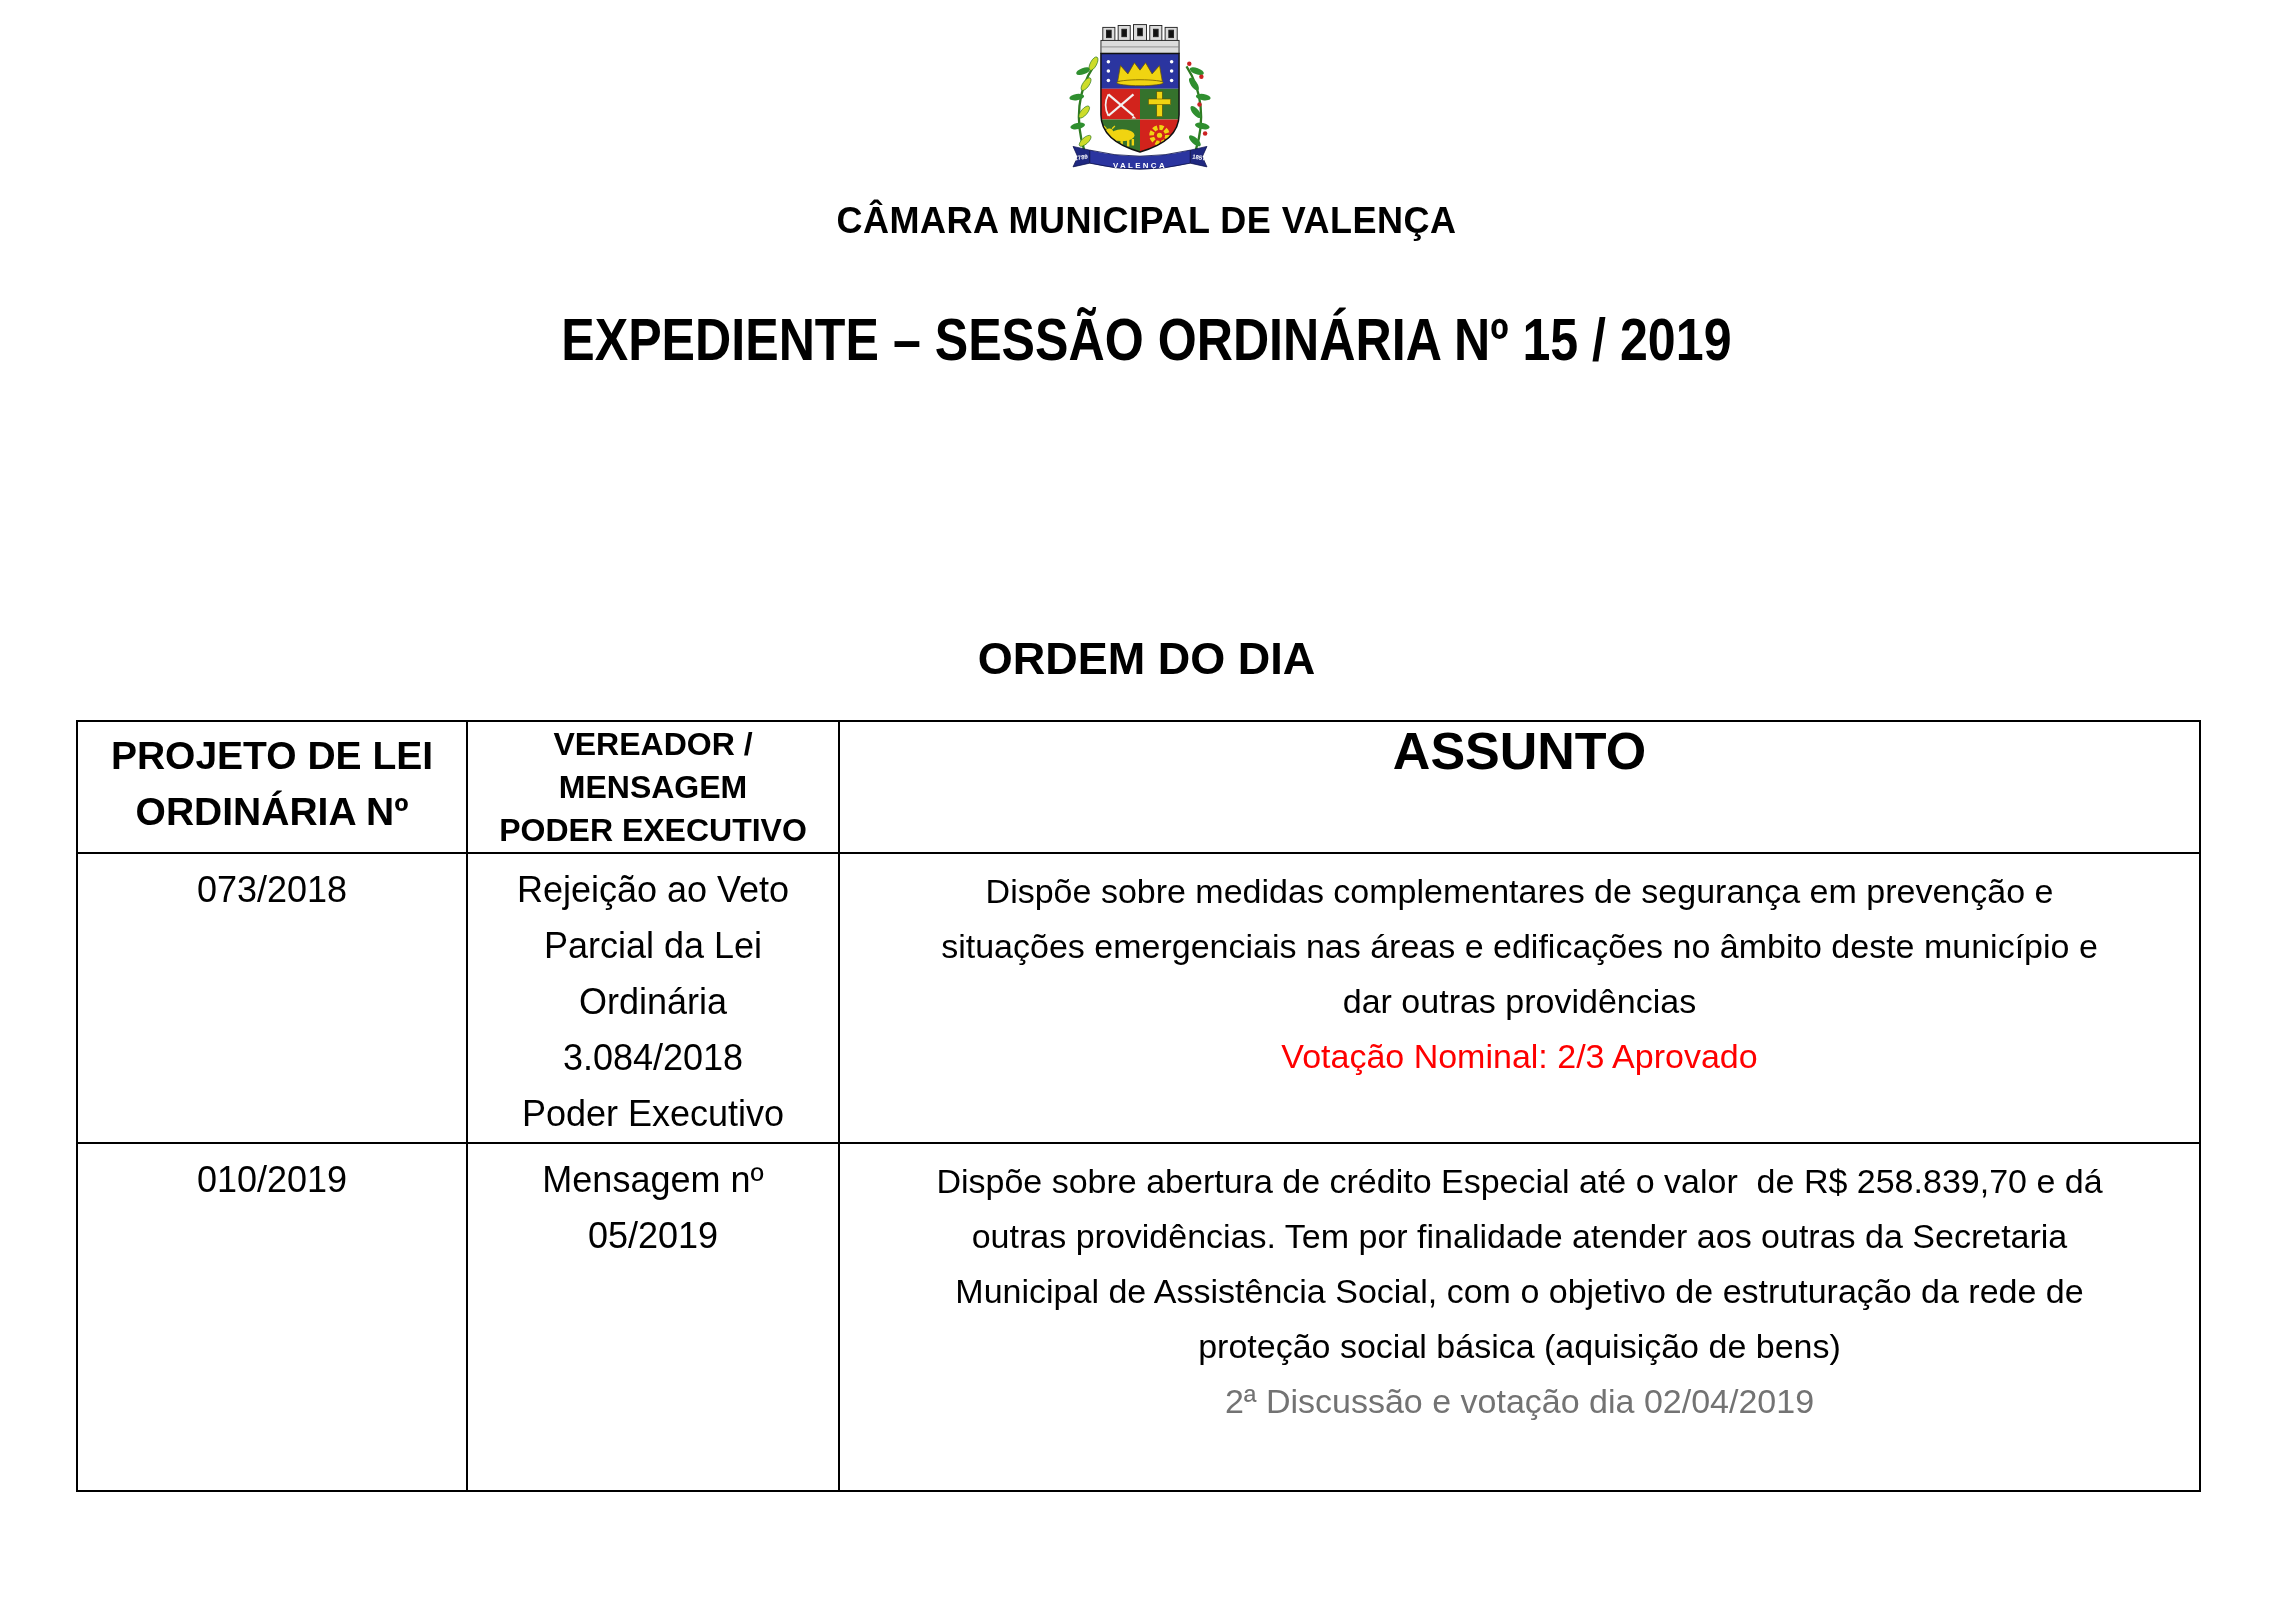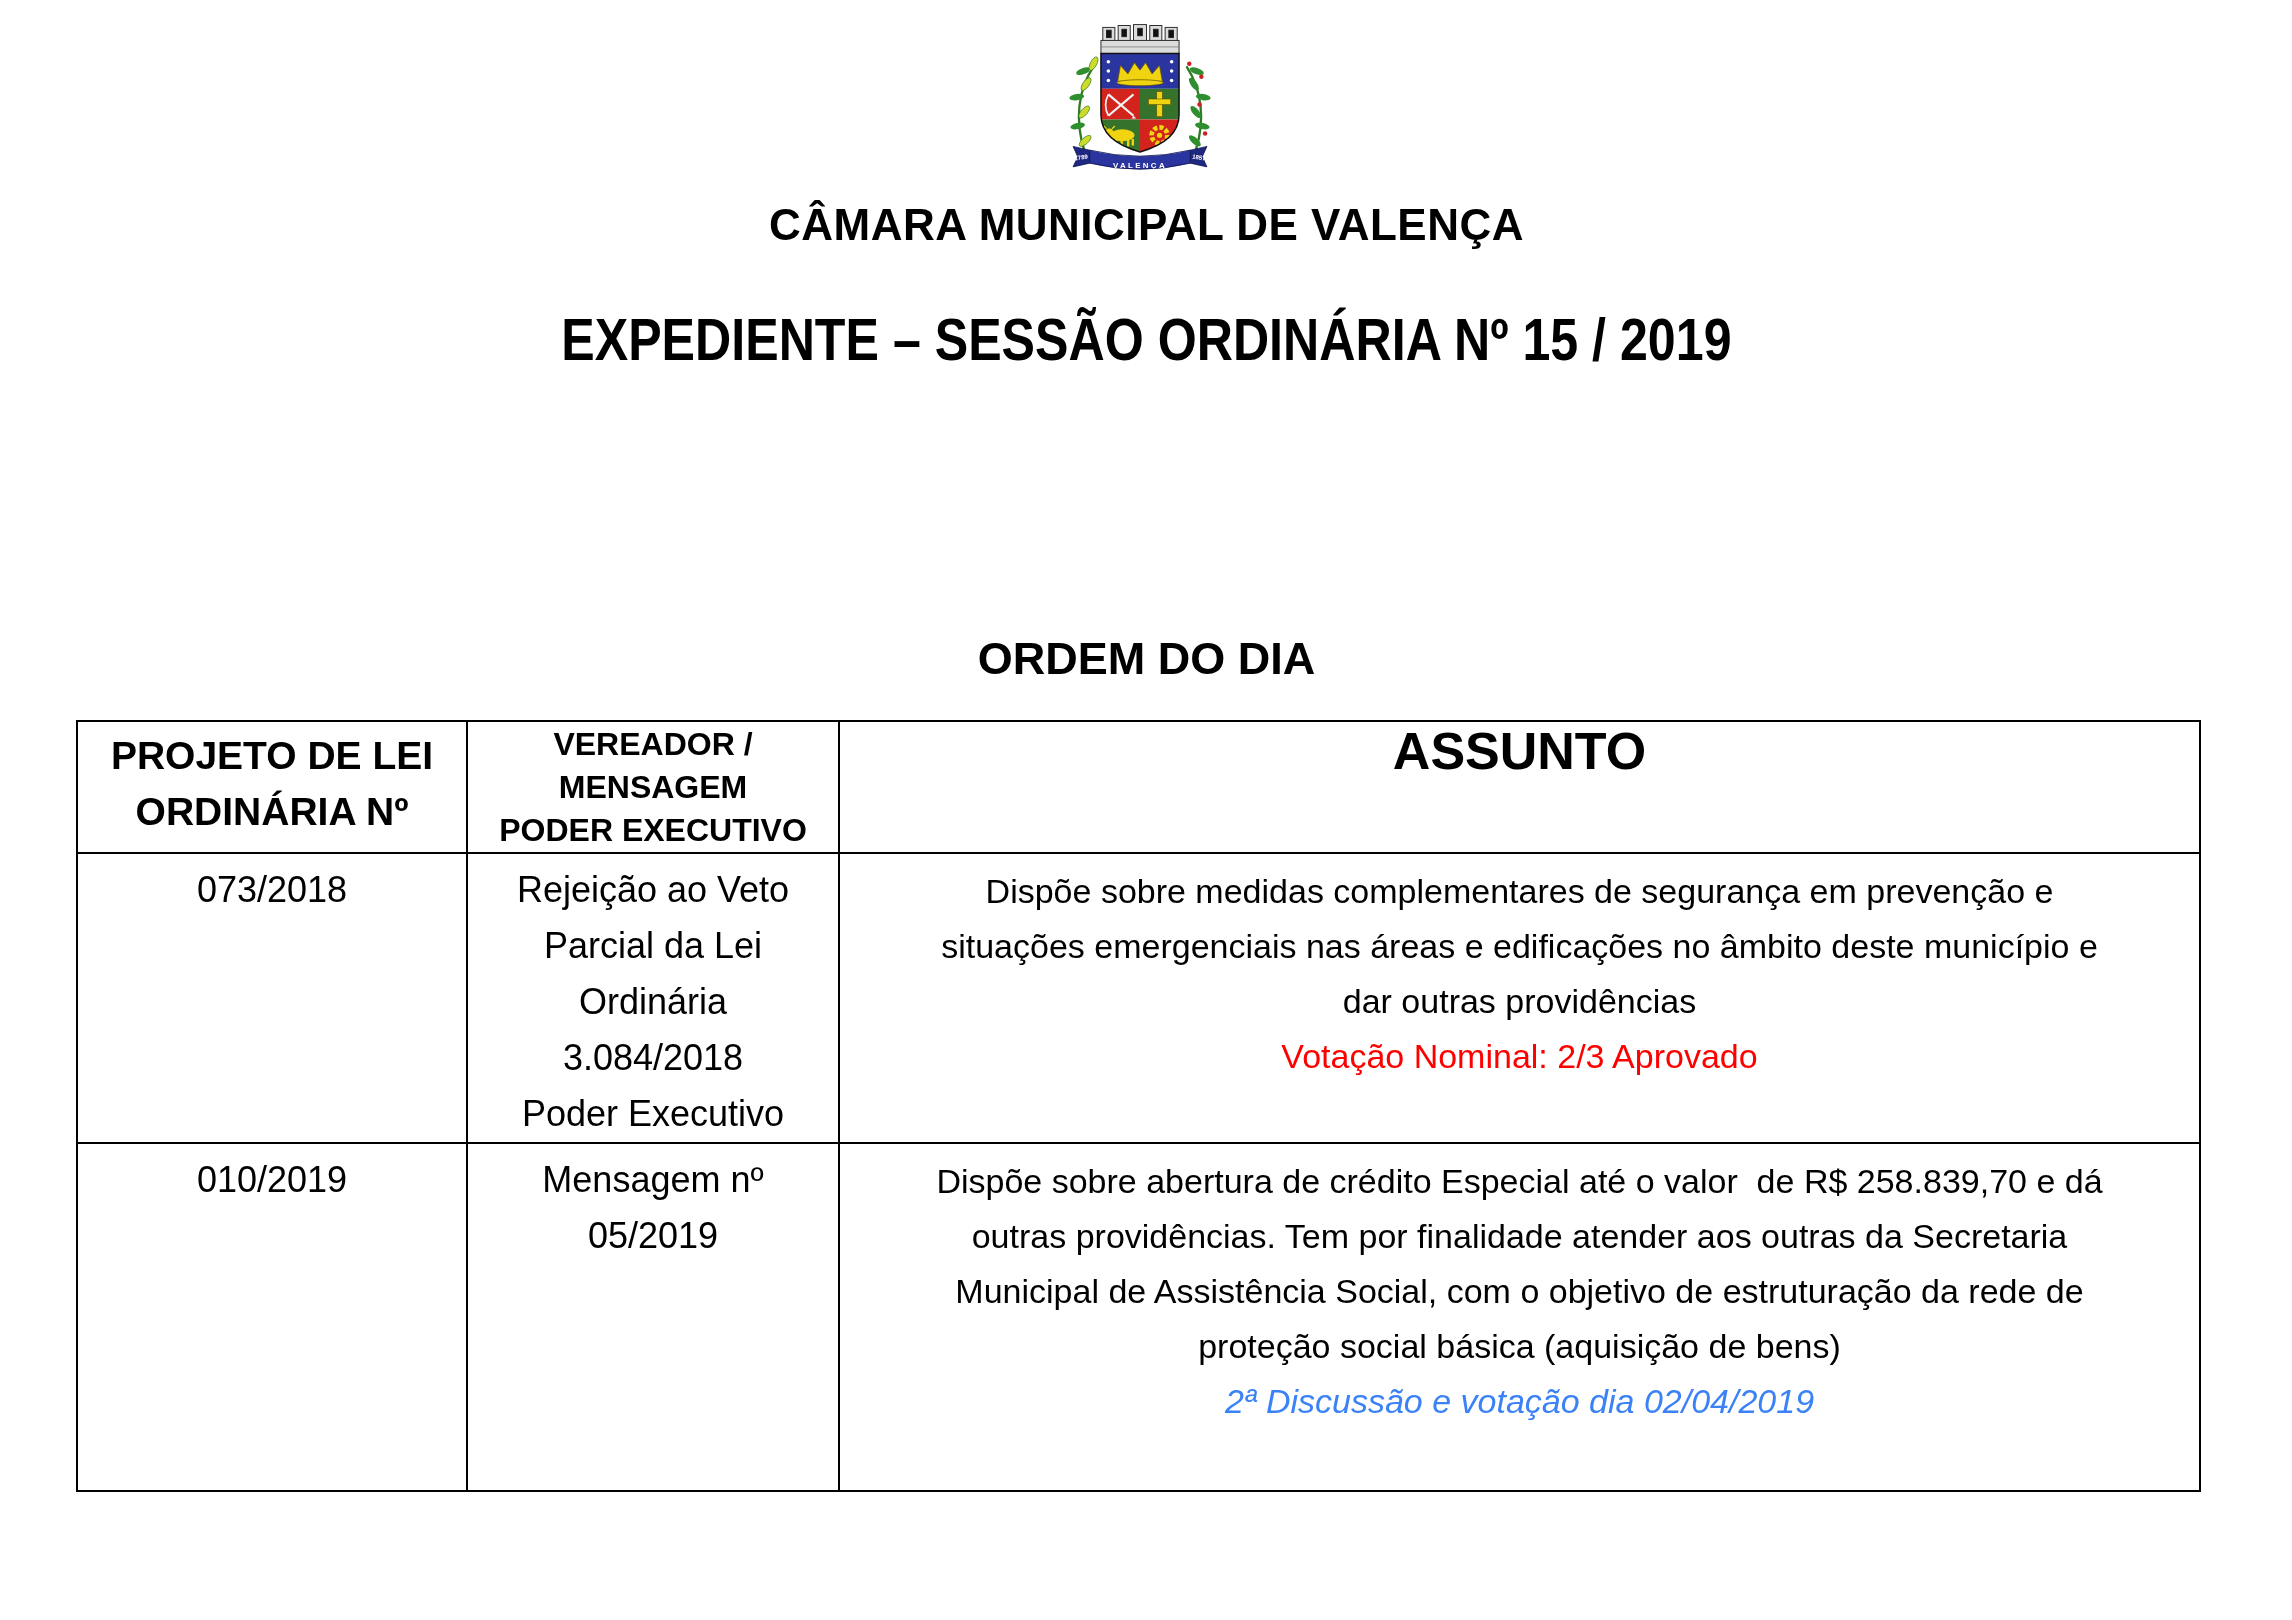--- a/index.html
+++ b/index.html
@@ -1,21 +1,21 @@
 <!DOCTYPE html>
 <html lang="pt"><head>
 <meta charset="utf-8">
 <style>
   html,body{margin:0;padding:0;background:#ffffff;}
   .page{
     position:relative;width:2293px;height:1620px;background:#ffffff;
     font-family:"Liberation Sans", sans-serif;color:#000;overflow:hidden;
   }
   .centered{position:absolute;left:0;width:100%;text-align:center;}
-  .org-name{top:200px;font-size:44px;font-weight:bold;letter-spacing:0.5px;}
+  .org-name{top:200px;font-size:36px;font-weight:bold;letter-spacing:0.5px;}
   .state-name{top:265px;font-size:22.5px;font-weight:bold;}
   .doc-title{top:306px;font-size:59px;font-weight:bold;white-space:nowrap;}
   .doc-title .condense{display:inline-block;transform:scaleX(.85);transform-origin:center;}
   .section-title{top:633px;font-size:45px;font-weight:bold;}
   .crest{position:absolute;left:1047px;top:9.8px;}
 
   table.doc-table{
     position:absolute;left:76px;top:720px;width:2125px;
     border-collapse:collapse;table-layout:fixed;
   }
@@ -194,20 +194,20 @@
       <td class="num">010/2019</td>
       <td class="orig">
         <div class="line">Mensagem nº</div>
         <div class="line">05/2019</div>
       </td>
       <td class="assunto">
         <div class="line">Dispõe sobre abertura de crédito Especial até o valor  de R$ 258.839,70 e dá</div>
         <div class="line">outras providências. Tem por finalidade atender aos outras da Secretaria</div>
         <div class="line">Municipal de Assistência Social, com o objetivo de estruturação da rede de</div>
         <div class="line">proteção social básica (aquisição de bens)</div>
-        <div class="nota" style="color: #3b82f6; font-style: italic;">2ª Discussão e votação dia 02/04/2019</div>
+        <div class="nota" style="color: #737373;">2ª Discussão e votação dia 02/04/2019</div>
       </td>
     </tr>
   </tbody>
     </table>
 
 </div>
 
 
 </body></html>

